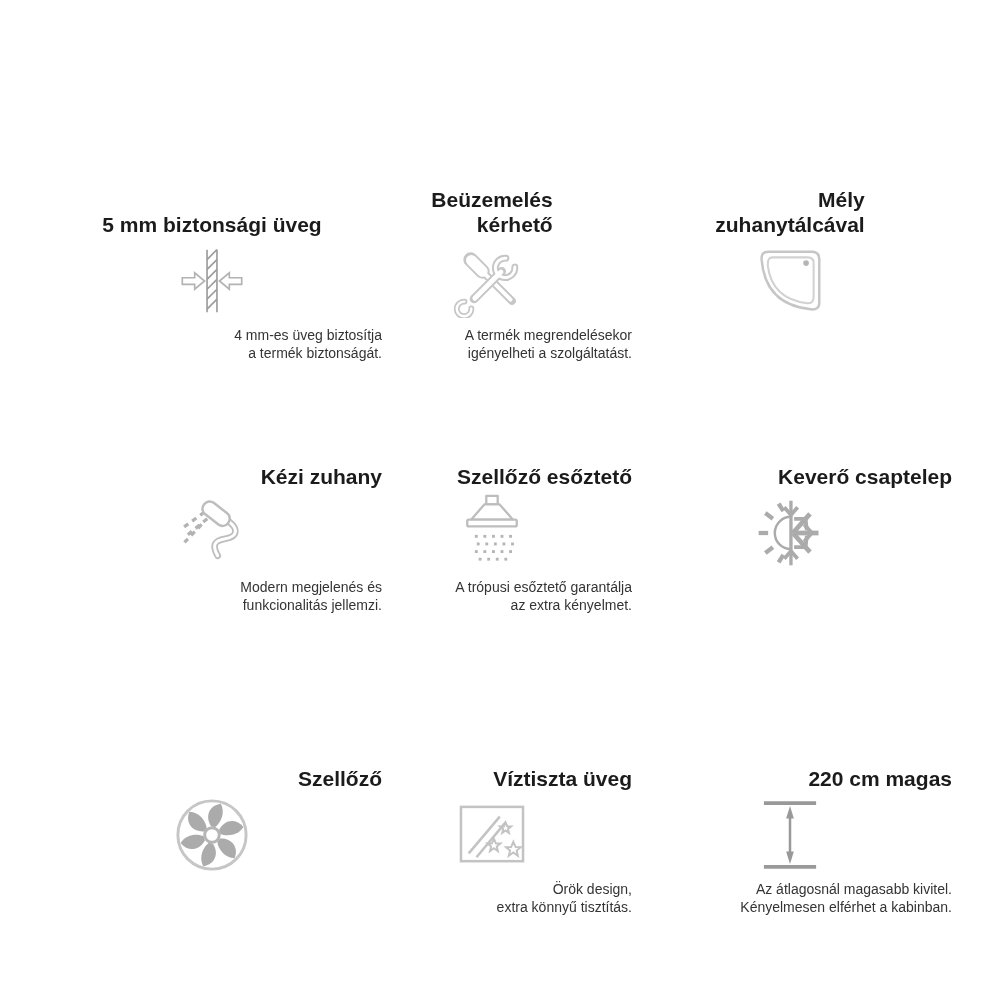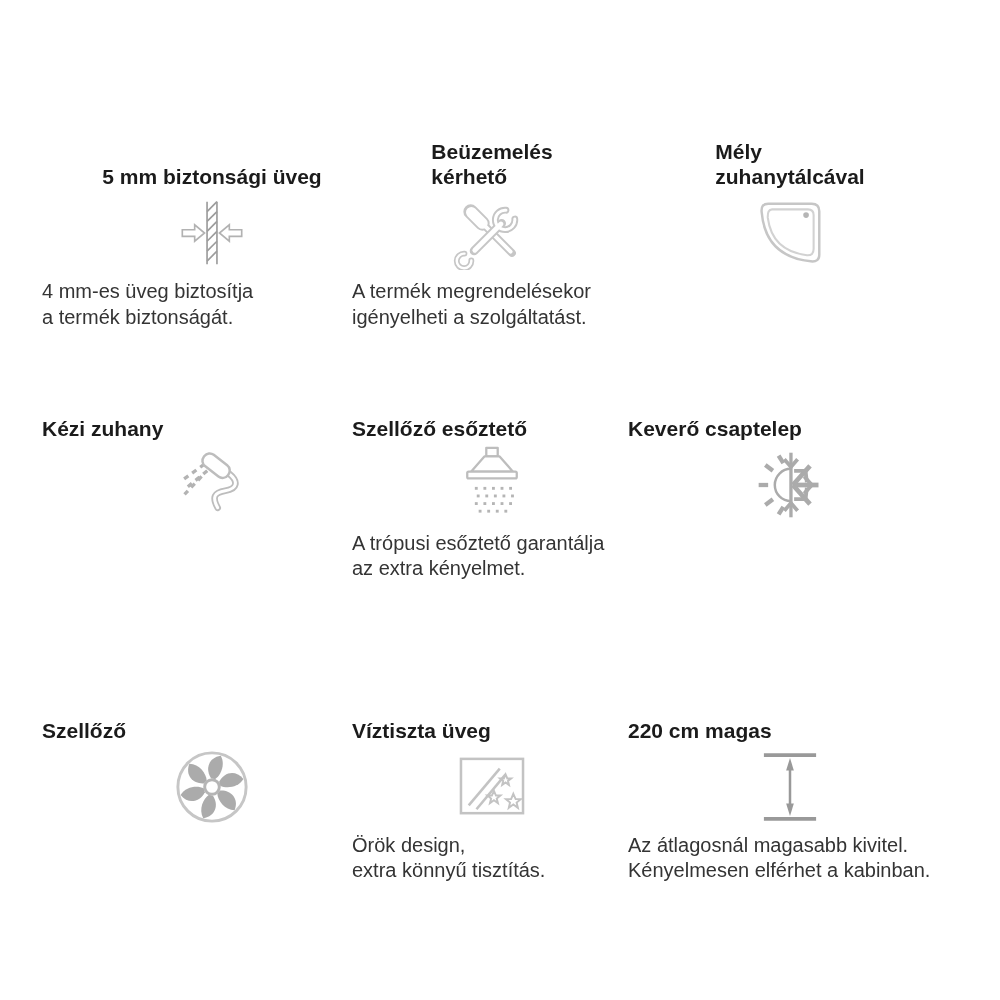--- a/index.html
+++ b/index.html
@@ -1,36 +1,36 @@
 <!DOCTYPE html>
 <html><head>
 <meta charset="utf-8">
 <style>
   html,body { margin:0; padding:0; }
   body {
     width:1000px; height:1000px; background:#ffffff; position:relative;
     font-family:"Liberation Sans", sans-serif; overflow:hidden;
   }
-  .cell { position:absolute; text-align:left; }
+  .cell { position:absolute; text-align:right;margin-top:48px; }
   .c1 { left:42px;  width:340px; }
   .c2 { left:352px; width:280px; }
   .c3 { left:628px; width:324px; }
   .r1 { top:136px; }
   .r2 { top:416px; }
   .r3 { top:718px; }
   .title {
     margin:0; font-size:21px; font-weight:bold; color:#1b1b1b;
     line-height:1.22; white-space:pre-line;
   }
   .r1 .title { min-height:54px; display:flex; flex-direction:column;
                justify-content:flex-end; align-items:center; }
   .icon-wrap { height:80px; margin-top:3px;
                display:flex; align-items:center; justify-content:center; }
   .desc {
-    margin:6px 0 0; font-size:20px; color:#343434;
+    margin:6px 0 0; font-size:14px; color:#343434;
     line-height:1.28; white-space:pre-line;
   }
 </style>
 </head>
 <body>
 
 <div class="cell c1 r1">
   <h3 class="title">5 mm biztonsági üveg</h3>
   <div class="icon-wrap">
     <svg width="66" height="78" viewBox="0 0 80 80">
@@ -102,20 +102,22 @@
         <line x1="33" y1="25" x2="11" y2="43"></line>
         <line x1="27" y1="31" x2="9" y2="50"></line>
       </g>
       <path d="M 56 28 C 66 36 65 44 52 46 C 40 48 38 53 44 64" stroke="#bdbdbd" stroke-width="7" fill="none" stroke-linecap="round"></path>
       <path d="M 56 28 C 66 36 65 44 52 46 C 40 48 38 53 44 64" stroke="#fff" stroke-width="3.2" fill="none" stroke-linecap="round"></path>
       <g transform="rotate(38 42 20)">
         <rect x="26" y="12" width="32" height="15" rx="7" fill="#fff" stroke="#bdbdbd" stroke-width="2.6"></rect>
       </g>
     </svg>
   </div>
+  <p class="desc">Modern megjelenés és
+funkcionalitás jellemzi.</p>
 </div>
 
 <div class="cell c2 r2">
   <h3 class="title">Szellőző esőztető</h3>
   <div class="icon-wrap">
     <svg width="66" height="80" viewBox="0 0 68 84">
       <g fill="#fff" stroke="#bdbdbd" stroke-width="2.4" stroke-linejoin="round">
         <rect x="28" y="3" width="12" height="9"></rect>
         <path d="M 26 12 H 42 L 56 28 H 12 Z"></path>
         <rect x="8" y="28" width="52" height="7" rx="1.5"></rect>

